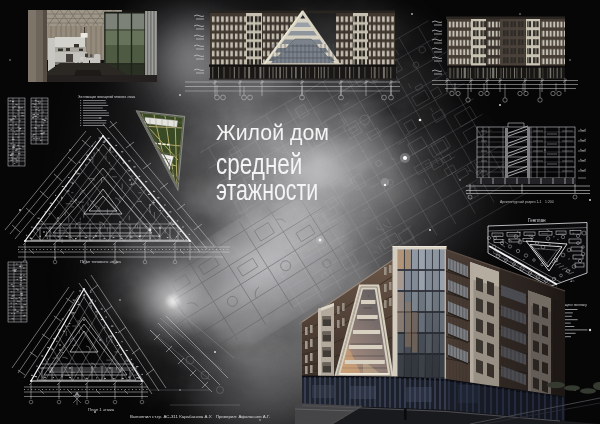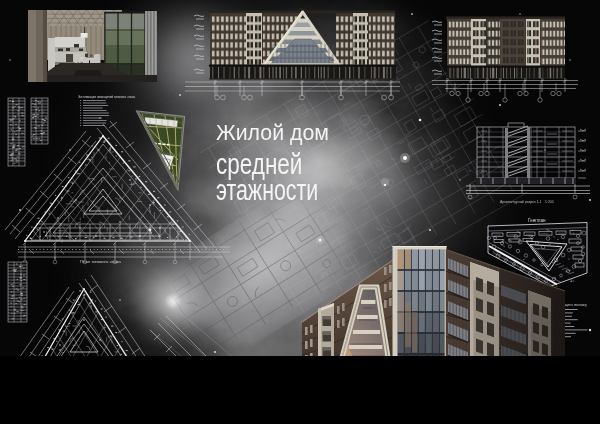--- a/index.html
+++ b/index.html
@@ -1,16 +1,16 @@
 <!DOCTYPE html>
 <html><head>
 <meta charset="utf-8">
 <style>
   html,body{margin:0;padding:0;background:#000;}
-  #poster{position:relative;width:600px;height:356px;background:#060607;overflow:hidden;
+  #poster{position:relative;width:600px;height:424px;background:#060607;overflow:hidden;
           font-family:"Liberation Sans", sans-serif;}
   .smoke{position:absolute;border-radius:50%;}
   .abs{position:absolute;}
 </style>
 </head>
 <body>
 
 <div id="poster">
 
 <div class="smoke" style="left:60px;top:-40px;width:420px;height:440px;background:radial-gradient(ellipse at 50% 50%,rgba(175,175,178,.34),rgba(175,175,178,0) 72%);filter:blur(16px);transform:rotate(35deg);"></div>

